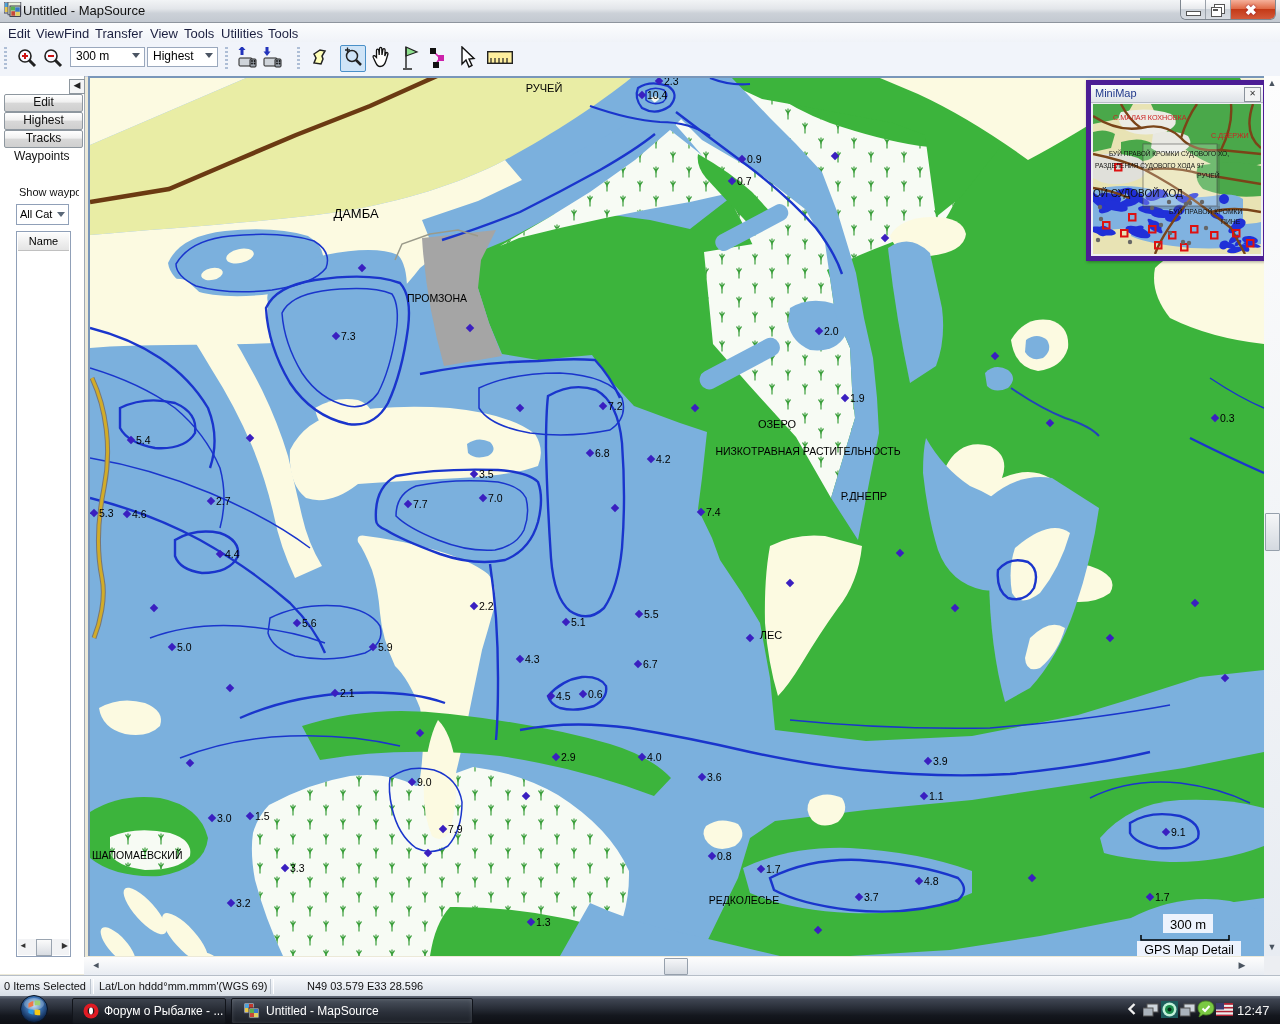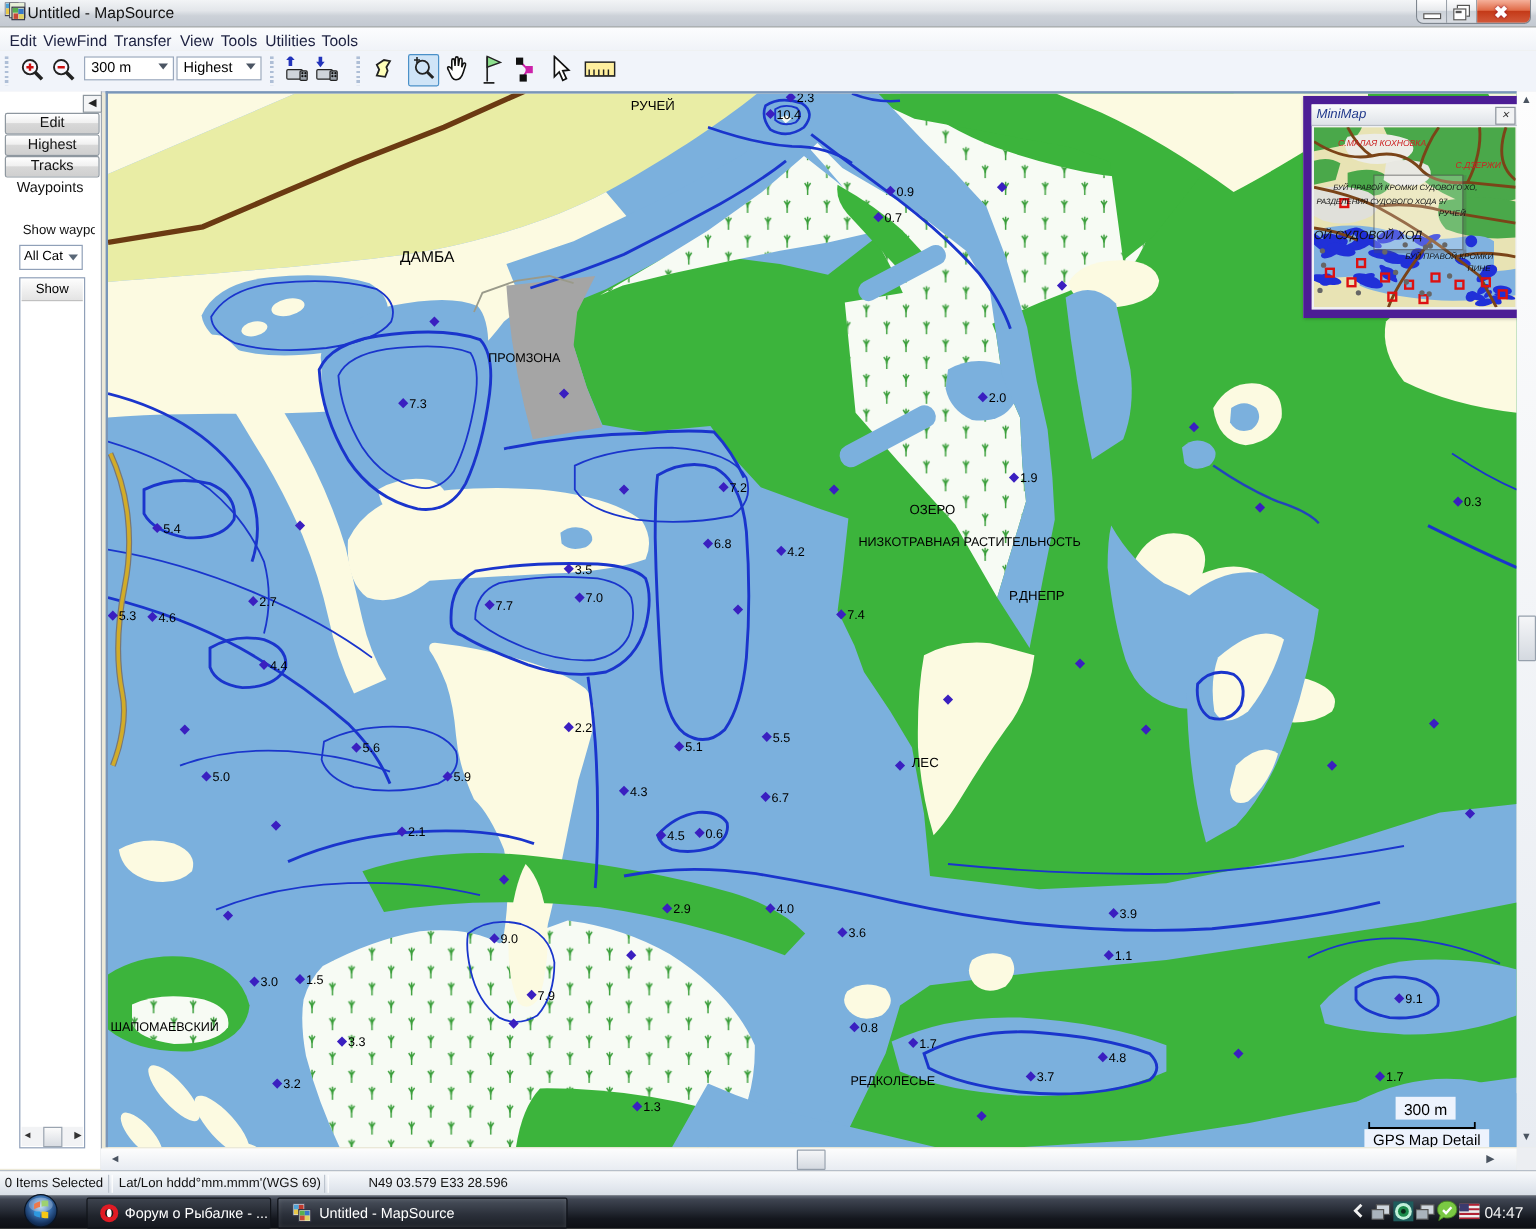--- a/index.html
+++ b/index.html
@@ -167,21 +167,21 @@
 <div class="tabbtn" style="top:94px;">Edit</div>
 <div class="tabbtn" style="top:112px;">Highest</div>
 <div class="tabbtn" style="top:130px;">Tracks</div>
 <div class="abs" style="left:14px;top:149px;font-size:12px;color:#111;">Waypoints</div>
 <div class="abs" style="left:19px;top:186px;width:60px;overflow:hidden;font-size:11px;color:#111;white-space:nowrap;">Show waypoin</div>
 <div class="abs" style="left:16px;top:204px;width:51px;height:19px;background:#fff;border:1px solid #90a0b8;overflow:hidden;">
   <div style="position:absolute;left:3px;top:3px;font-size:11px;">All Cat</div>
   <div style="position:absolute;right:3px;top:7px;width:0;height:0;border-left:4px solid transparent;border-right:4px solid transparent;border-top:5px solid #5a6878;"></div>
 </div>
 <div class="abs" style="left:16px;top:231px;width:53px;height:724px;background:#fff;border:1px solid #90a0b8;">
-  <div style="position:absolute;left:1px;top:1px;right:1px;height:17px;background:linear-gradient(#fcfcfc,#e4e4e4);border-bottom:1px solid #c0c0c0;font-size:11px;text-align:center;line-height:16px;">Show</div>
+  <div style="position:absolute;left:1px;top:1px;right:1px;height:17px;background:linear-gradient(#fcfcfc,#e4e4e4);border-bottom:1px solid #c0c0c0;font-size:11px;text-align:center;line-height:16px;">Name</div>
   <div style="position:absolute;left:1px;bottom:1px;right:1px;height:16px;background:#f2f3f5;">
     <div style="position:absolute;left:1px;top:2px;font-size:8px;color:#333;">◄</div>
     <div style="position:absolute;right:1px;top:2px;font-size:8px;color:#333;">▶</div>
     <div style="position:absolute;left:18px;top:0px;width:14px;height:15px;background:linear-gradient(#fbfbfb,#d8dce2);border:1px solid #9aa4b0;"></div>
   </div>
 </div>
 
 <div class="abs" id="mapwrap"><svg width="1174" height="878" viewBox="0 0 1174 878">
 <defs>
 <pattern id="tuft" width="33" height="29" patternUnits="userSpaceOnUse">
@@ -426,21 +426,21 @@
 <rect x="939" y="797" width="6" height="6" fill="#3a1fc0" transform="rotate(45 942 800)"></rect>
 <rect x="1102" y="522" width="6" height="6" fill="#3a1fc0" transform="rotate(45 1105 525)"></rect>
 <rect x="1132" y="597" width="6" height="6" fill="#3a1fc0" transform="rotate(45 1135 600)"></rect>
 <rect x="1073" y="836" width="50" height="19" fill="#f6f9ff" opacity="0.92"></rect>
 <text x="1098" y="851" font-size="13" fill="#000" text-anchor="middle" font-family="Liberation Sans, sans-serif">300 m</text>
 <path d="M1051,857 l0,5 l88,0 l0,-5" fill="none" stroke="#000" stroke-width="1.5"></path>
 <rect x="1047" y="863" width="104" height="17" fill="#f6f9ff" opacity="0.92"></rect>
 <text x="1099" y="876" font-size="12.5" fill="#000" text-anchor="middle" font-family="Liberation Sans, sans-serif">GPS Map Detail</text>
 </svg></div>
 
-<div class="abs" id="minimap" style="left:1086px;top:80px;width:172px;height:171px;background:#f0f1f3;border:7px solid #4c1d95;box-shadow:1px 1px 3px rgba(0,0,0,0.35);font-style:italic;">
+<div class="abs" id="minimap" style="left:1086px;top:80px;width:172px;height:171px;background:#f0f1f3;border:5px solid #4c1d95;box-shadow:1px 1px 3px rgba(0,0,0,0.35);">
   <div style="position:absolute;left:0;top:0;right:0;height:17px;background:linear-gradient(#fafbfc,#dfe3e8);border-bottom:1px solid #b8bec6;">
     <div style="position:absolute;left:4px;top:2px;font-size:11px;color:#223a8c;">MiniMap</div>
     <div style="position:absolute;right:2px;top:2px;width:15px;height:13px;border:1px solid #8a929c;background:#f2f3f4;font-size:8px;text-align:center;line-height:12px;color:#333;">✕</div>
   </div>
   <div style="position:absolute;left:2px;top:19px;"><svg width="168" height="150" viewBox="0 0 168 150">
 <rect width="168" height="150" fill="#e8e3b4"></rect>
 <path d="M58,0 L168,0 L168,60 Q140,68 118,60 Q95,50 80,35 Q65,18 58,0 Z" fill="#4aa84a"></path>
 <path d="M0,0 L40,0 Q35,12 20,16 L0,20 Z" fill="#4aa84a"></path>
 <path d="M105,62 Q140,55 168,62 L168,92 Q135,95 110,85 Q100,75 105,62 Z" fill="#4aa84a"></path>
 <path d="M28,38 Q48,32 60,40 Q68,50 55,56 Q38,60 28,52 Z" fill="#4aa84a"></path>
@@ -627,13 +627,13 @@
   <rect width="17" height="13" fill="#c8c8c8"></rect>
   <rect y="0" width="17" height="1.9" fill="#b22234"></rect>
     <rect y="3.8" width="17" height="1.9" fill="#b22234"></rect>
   <rect y="7.6" width="17" height="1.9" fill="#b22234"></rect>
     <rect y="11.4" width="17" height="1.6" fill="#b22234"></rect>
   <rect y="1.9" width="17" height="1.9" fill="#eee"></rect>
     <rect y="5.7" width="17" height="1.9" fill="#eee"></rect>
     <rect y="9.5" width="17" height="1.9" fill="#eee"></rect>
   <rect width="8" height="6.5" fill="#3c3b6e"></rect>
 </svg>
-<div class="abs" style="left:1237px;top:1003px;color:#f2f2f2;font-size:13px;">04:47</div>
+<div class="abs" style="left:1237px;top:1003px;color:#f2f2f2;font-size:13px;">12:47</div>
 
 </body></html>

